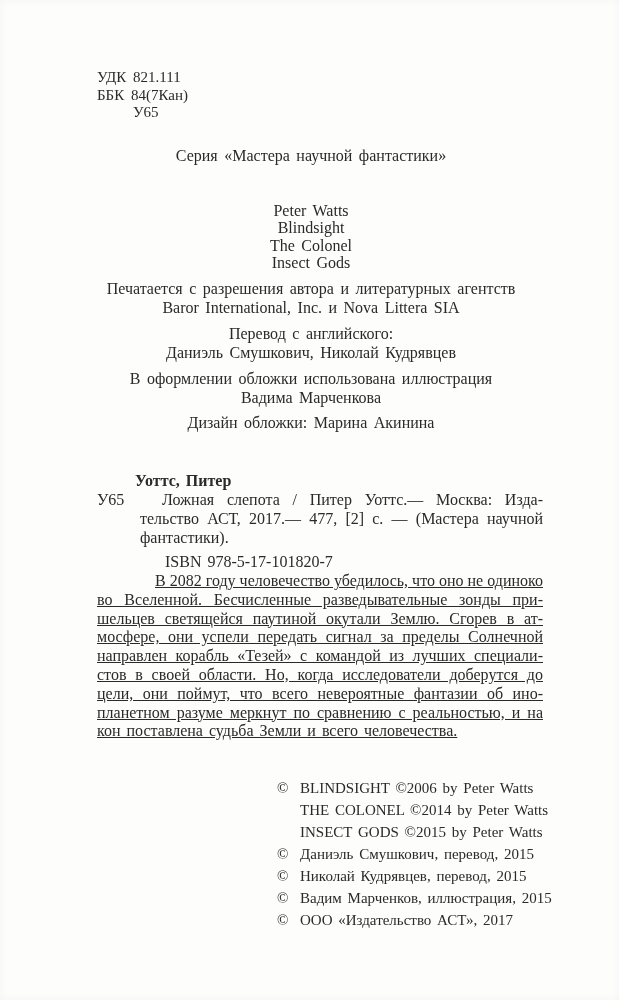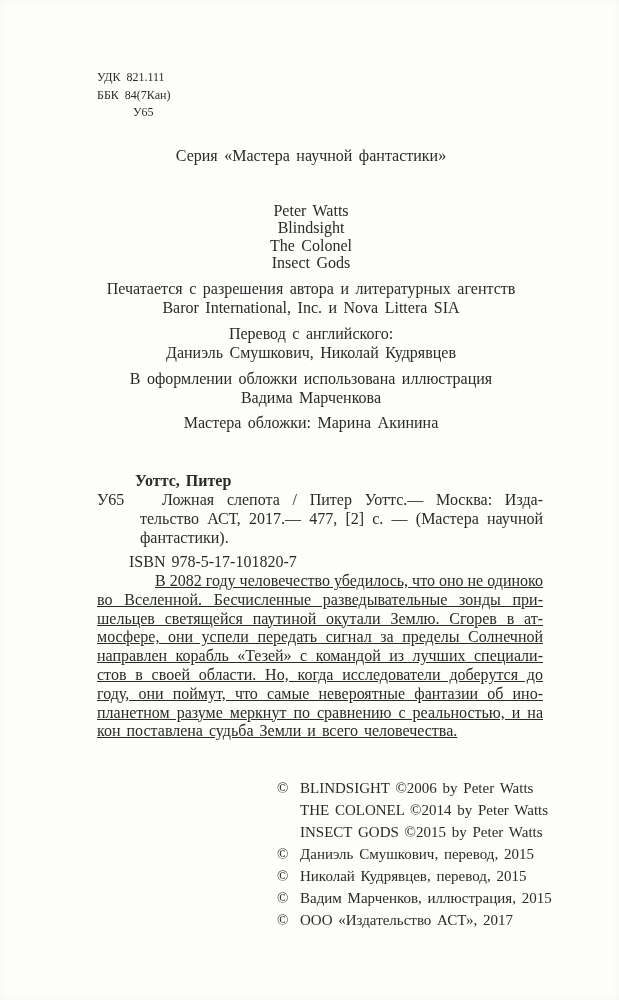--- a/index.html
+++ b/index.html
@@ -17,21 +17,21 @@
     color: #2b2a28;
     font-size: 16px;
     overflow: hidden;
     box-shadow: inset 0 0 8px rgba(0,0,0,0.04);
   }
   .blk { position: absolute; }
 
   
   .udc-block {
     left: 97px; top: 69px;
-    font-size: 12px;
+    font-size: 15px;
     line-height: 17.5px;
     word-spacing: 3px;
     white-space: nowrap;
   }
   .udc-block .code-indent { padding-left: 36px; }
 
   
   .centered {
     left: 88px;
     width: 446px;
@@ -63,21 +63,21 @@
   .catalog-code {
     position: absolute;
     left: -43px;
     top: 0;
     word-spacing: 2px;
   }
   .e-line { text-align: justify; text-align-last: justify; }
   .e-line.first { text-indent: 22px; }
   .e-line.last  { text-align-last: left; }
   .catalog-isbn {
-    margin-left: 32px;
+    margin-left: 68px;
     margin-top: 5px;
     word-spacing: 2px;
     white-space: nowrap;
     font-family: Liberation Serif, serif;
   }
 
   
   .annotation-block {
     left: 97px; top: 572px;
     width: 446px;
@@ -130,41 +130,41 @@
   <div class="blk centered trans-block">
     <div>Перевод с английского:</div>
     <div>Даниэль Смушкович, Николай Кудрявцев</div>
   </div>
 
   <div class="blk centered illus-block">
     <div>В оформлении обложки использована иллюстрация</div>
     <div>Вадима Марченкова</div>
   </div>
 
-  <div class="blk centered design-block">Мастера обложки: Марина Акинина</div>
+  <div class="blk centered design-block">Дизайн обложки: Марина Акинина</div>
 
   <div class="blk catalog-block">
     <div class="catalog-author">Уоттс, Питер</div>
     <div class="catalog-entry">
       <span class="catalog-code">У65</span>
       <div class="e-line first">Ложная слепота / Питер Уоттс.— Москва: Изда-</div>
       <div class="e-line">тельство АСТ, 2017.— 477, [2] с. — (Мастера научной</div>
       <div class="e-line last">фантастики).</div>
     </div>
     <div class="catalog-isbn">ISBN 978-5-17-101820-7</div>
   </div>
 
   <div class="blk annotation-block">
     <div class="a-line first">В 2082 году человечество убедилось, что оно не одиноко</div>
     <div class="a-line">во Вселенной. Бесчисленные разведывательные зонды при-</div>
     <div class="a-line">шельцев светящейся паутиной окутали Землю. Сгорев в ат-</div>
     <div class="a-line">мосфере, они успели передать сигнал за пределы Солнечной</div>
     <div class="a-line">направлен корабль «Тезей» с командой из лучших специали-</div>
     <div class="a-line">стов в своей области. Но, когда исследователи доберутся до</div>
-    <div class="a-line">году, они поймут, что самые невероятные фантазии об ино-</div>
+    <div class="a-line">цели, они поймут, что всего невероятные фантазии об ино-</div>
     <div class="a-line">планетном разуме меркнут по сравнению с реальностью, и на</div>
     <div class="a-line last">кон поставлена судьба Земли и всего человечества.</div>
   </div>
 
   <div class="blk copyright-block">
     <div class="c-row">
       <span class="c-marker">©</span>
       <span class="c-text">BLINDSIGHT ©2006 by Peter Watts</span>
     </div>
     <div class="c-row">

